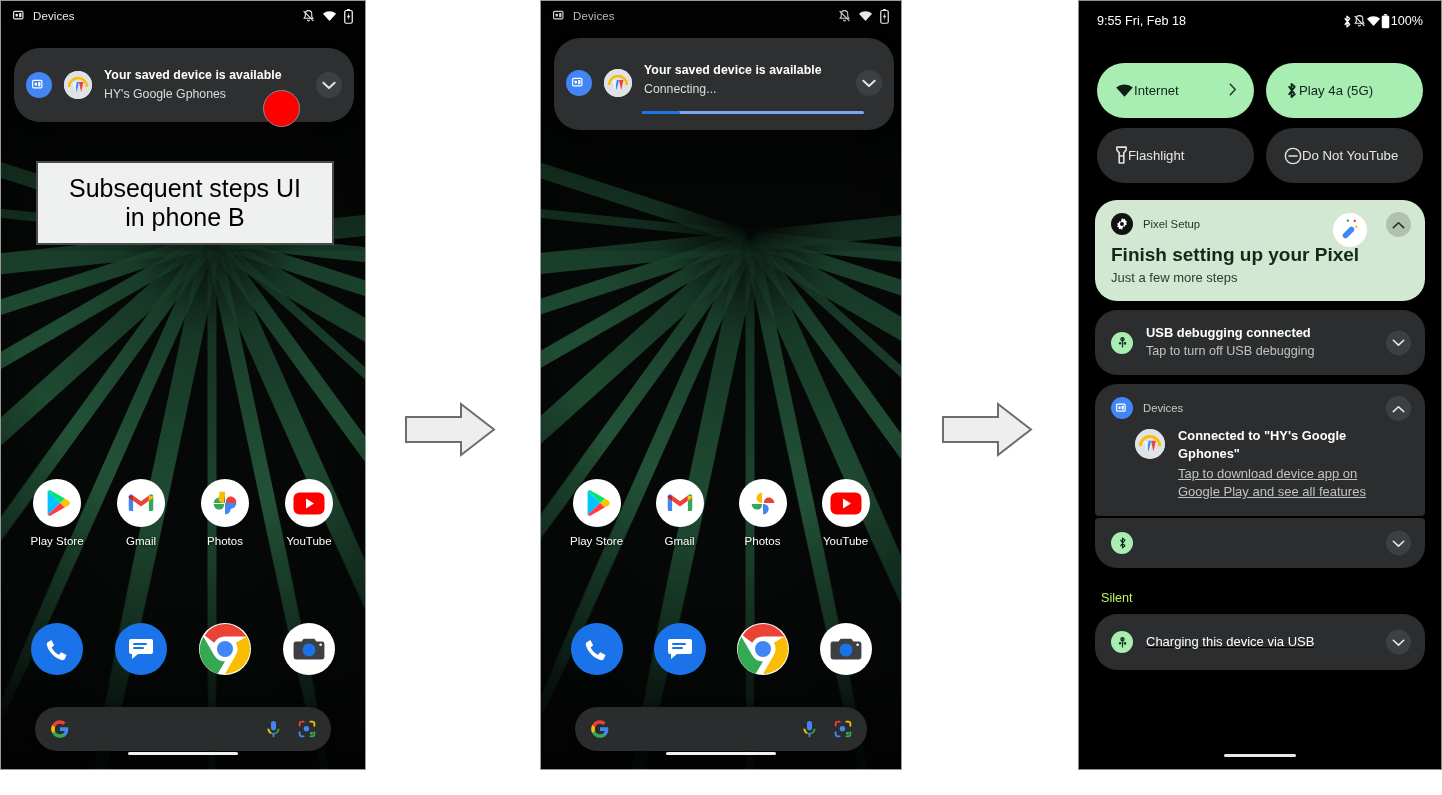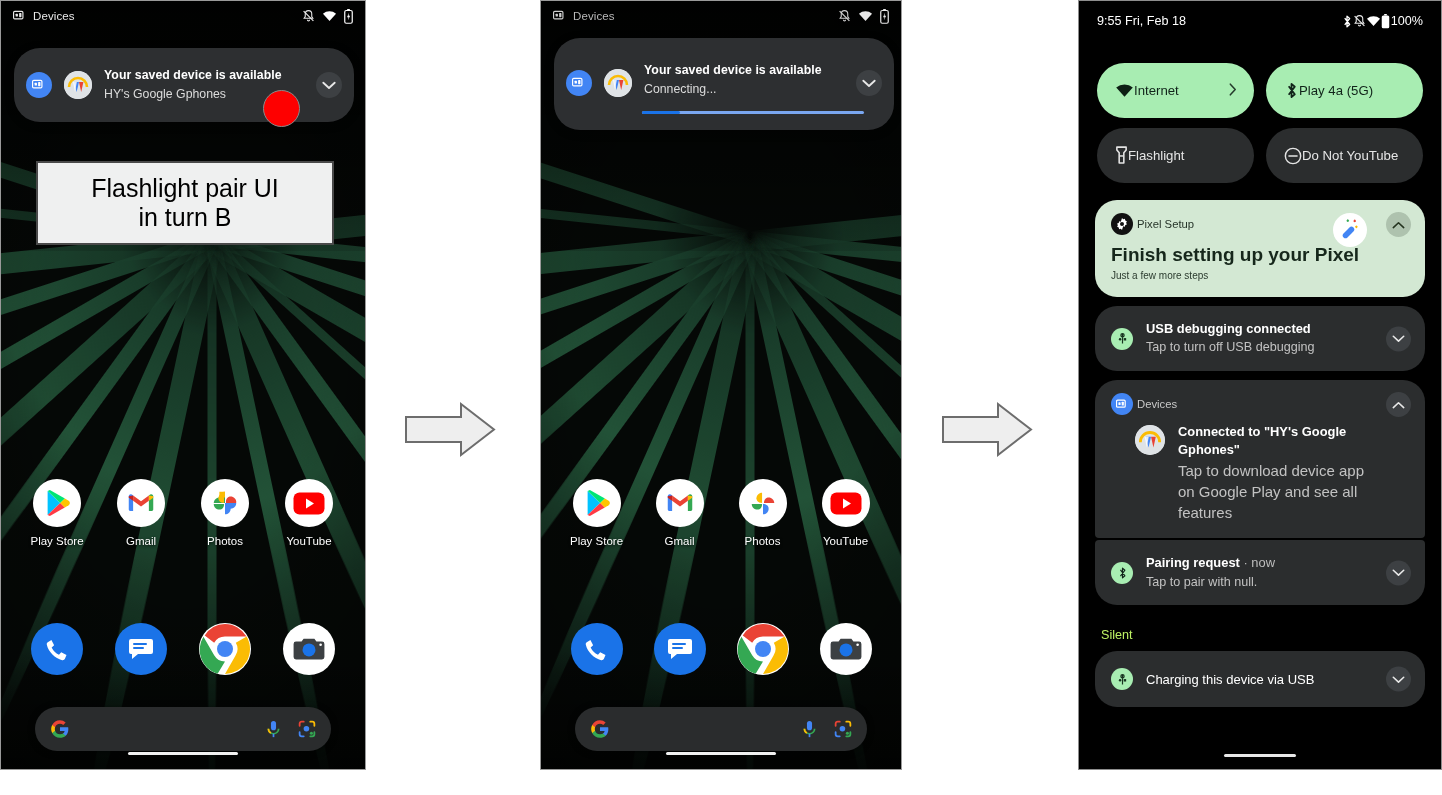--- a/index.html
+++ b/index.html
@@ -99,40 +99,40 @@
   .tile.on{background:#a8edb2;color:#11241a;}
   .tile .tlabel{white-space:nowrap;}
   .tile .chev{position:absolute;right:17px;top:50%;transform:translateY(-50%);}
 
   .notif-list{position:absolute;left:16px;right:16px;top:199px;}
   .ncard{border-radius:22px;background:#2b2d2e;margin-bottom:9px;position:relative;overflow:hidden;}
   .ncard.green{background:#d3e8d3;}
   .ncard.grouped{margin-bottom:0;border-radius:22px 22px 4px 4px;}
   .ncard.grouped2{border-radius:4px 4px 22px 22px;margin-top:2px;}
 
-  .n-head{display:flex;align-items:center;gap:4px;padding:13px 16px 0 16px;}
+  .n-head{display:flex;align-items:center;gap:10px;padding:13px 16px 0 16px;}
   .n-appname{font-size:11.3px;color:#c9c9c9;}
   .ncard.green .n-appname{color:#27352a;}
   .n-collapse{position:absolute;right:14px;top:12px;width:25px;height:25px;border-radius:50%;background:#3d4043;
       display:flex;align-items:center;justify-content:center;}
   .ncard.green .n-collapse{background:#aec2ae;}
 
   .n-big-title{font-size:19px;font-weight:bold;color:#16271b;padding:9px 16px 0 16px;}
-  .n-big-sub{font-size:10px;color:#2b3b2f;padding:4px 16px 16px 16px;}
+  .n-big-sub{font-size:13px;color:#2b3b2f;padding:4px 16px 16px 16px;}
 
   .n-simple{display:flex;align-items:center;gap:13px;padding:14px 50px 14px 16px;}
   .n-simple .txt .t1{font-size:12.9px;font-weight:bold;color:#fff;line-height:1.35;}
   .n-simple .txt .t2{font-size:12.6px;color:#c2c2c2;line-height:1.4;margin-top:2px;}
   .n-simple .txt .t1 .dim{font-weight:normal;color:#bdbdbd;}
 
   .n-body{display:flex;align-items:flex-start;gap:13px;padding:6px 50px 15px 40px;}
   .n-body .bavatar{width:30px;height:30px;border-radius:50%;background:#d9dde0;flex:0 0 auto;margin-top:2px;
       display:flex;align-items:center;justify-content:center;overflow:hidden;position:relative;}
   .n-body .t1{font-size:12.9px;font-weight:bold;color:#fff;line-height:1.4;}
-  .n-body .t2{font-size:15px;color:#c2c2c2;line-height:1.38;margin-top:2px;}
+  .n-body .t2{font-size:13px;color:#c2c2c2;line-height:1.38;margin-top:2px;text-decoration:underline;}
 
   .section-label{color:#bef264;font-size:12.6px;padding:14px 6px 9px 6px;}
 
   .wand{width:34px;height:34px;border-radius:50%;background:#fff;position:absolute;right:58px;top:13px;
       display:flex;align-items:center;justify-content:center;}
 
   .usb-ico{width:22px;height:22px;border-radius:50%;background:#a8edb2;display:flex;align-items:center;justify-content:center;flex:0 0 auto;}
   .bt-ico{width:22px;height:22px;border-radius:50%;background:#a8edb2;display:flex;align-items:center;justify-content:center;flex:0 0 auto;}
   .dev-ico{width:22px;height:22px;border-radius:50%;background:#4285f4;display:flex;align-items:center;justify-content:center;flex:0 0 auto;}
   .setup-ico{width:22px;height:22px;border-radius:50%;background:#111;display:flex;align-items:center;justify-content:center;flex:0 0 auto;}
@@ -230,22 +230,22 @@
               <path d="M1.5 1.8 8 7.8 14.5 1.8" fill="none" stroke="#e8e8e8" stroke-width="2.1" stroke-linecap="round" stroke-linejoin="round"></path>
             </svg>
         </div>
       </div>
     </div>
 
     <div class="red-dot"></div>
 
     <div class="callout">
       <span>
-        <span>Flashlight pair UI</span><br>
-        <span>in turn B</span>
+        <span>Subsequent steps UI</span><br>
+        <span>in phone B</span>
       </span>
     </div>
 
     <div class="apps">
       <div class="app">
         <div class="app-ico">
           <svg width="30" height="30" viewBox="0 0 32 32">
             <path d="M6 3.2 19.5 16 6 28.8z" fill="#00c3ff"></path>
             <path d="M6 3.2 19.5 16 24.4 11.3 8.4 2.2z" fill="#00e676"></path>
             <path d="M6 28.8 19.5 16 24.4 20.7 8.4 29.8z" fill="#ff3a44"></path>
@@ -755,36 +755,32 @@
           </div>
         </div>
 
         <div class="ncard grouped2">
           <div class="n-simple">
             <span class="bt-ico">
               <svg width="11" height="14" viewBox="0 0 16 20">
                   <path d="M5 5.5 11.5 14 8 17V3l3.5 3L5 14.5" fill="none" stroke="#11241a" stroke-width="1.7" stroke-linejoin="round"></path>
                 </svg>
             </span>
-            <div class="txt">
-              <div class="t1"><span>Pairing request</span><span class="dim"> · now</span></div>
-              <div class="t2">Tap to pair with null.</div>
-            </div>
           </div>
           <div class="n-collapse" style="top:50%;transform:translateY(-50%)">
             <svg width="13" height="8" viewBox="0 0 16 10">
                 <path d="M1.5 2.2 8 8.2 14.5 2.2" fill="none" stroke="#e8e8e8" stroke-width="2" stroke-linecap="round" stroke-linejoin="round"></path>
               </svg>
           </div>
         </div>
 
         <div class="section-label">Silent</div>
 
         <div class="ncard">
-          <div class="n-simple" style="padding-top:17px;padding-bottom:17px;">
+          <div class="n-simple" style="padding-top:17px;padding-bottom:17px;text-decoration:underline;">
             <span class="usb-ico">
               <svg width="13" height="13" viewBox="0 0 16 16">
                   <path d="M8 2v12M8 2a2 2 0 1 1 0 4 2 2 0 0 1 0-4z" fill="none" stroke="#17331f" stroke-width="1.5"></path>
                   <circle cx="5" cy="9" r="1.5" fill="#17331f"></circle>
                   <rect x="9.5" y="7.5" width="3" height="3" fill="#17331f"></rect>
                 </svg>
             </span>
             <div class="txt">
               <div class="t1" style="font-weight:normal;font-size:13px">Charging this device via USB</div>
             </div>

